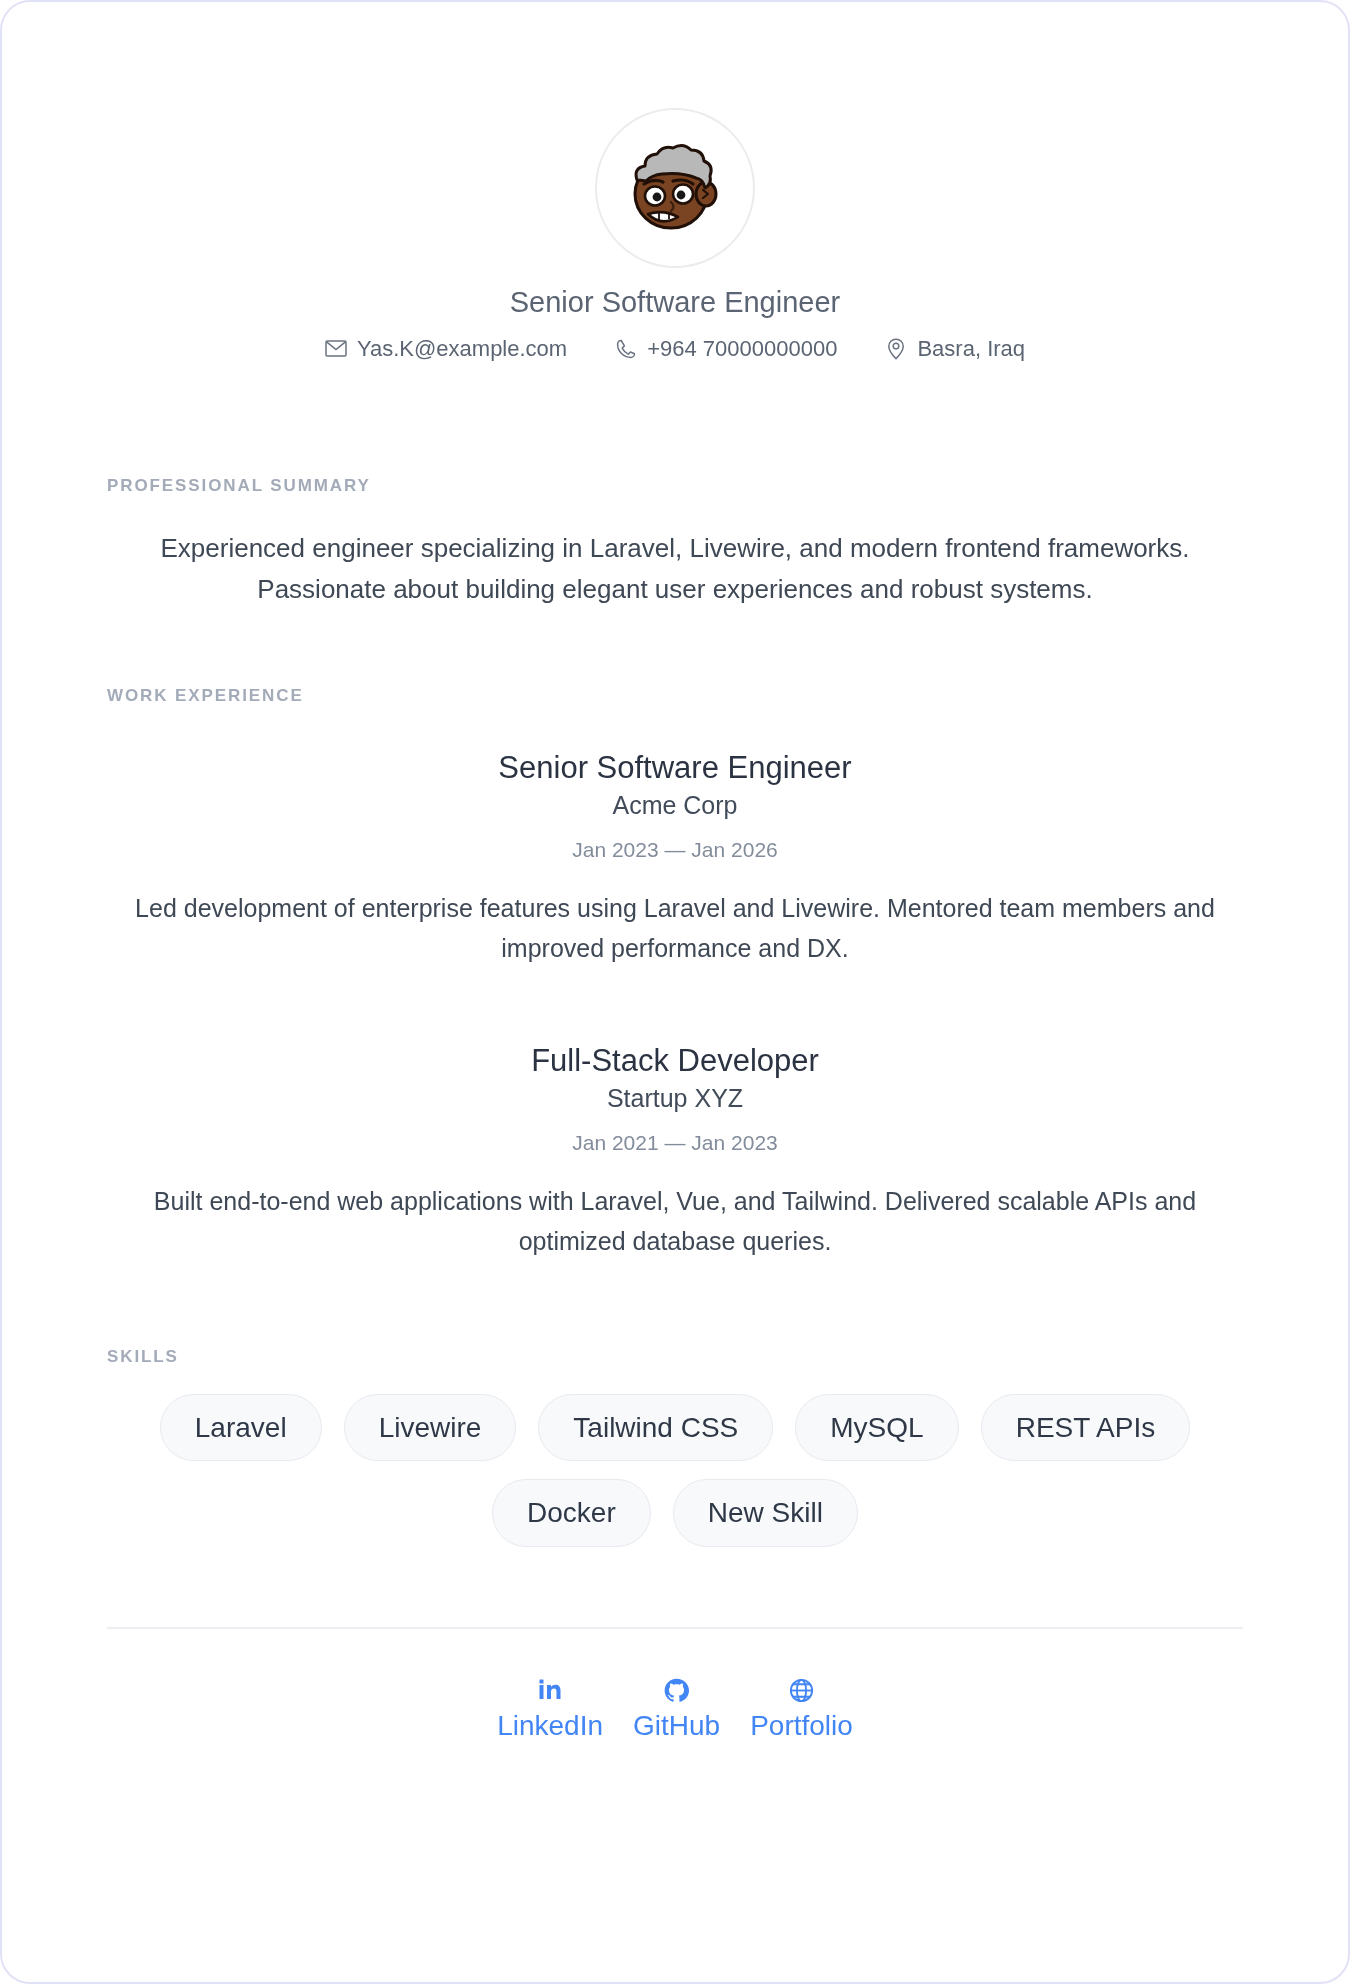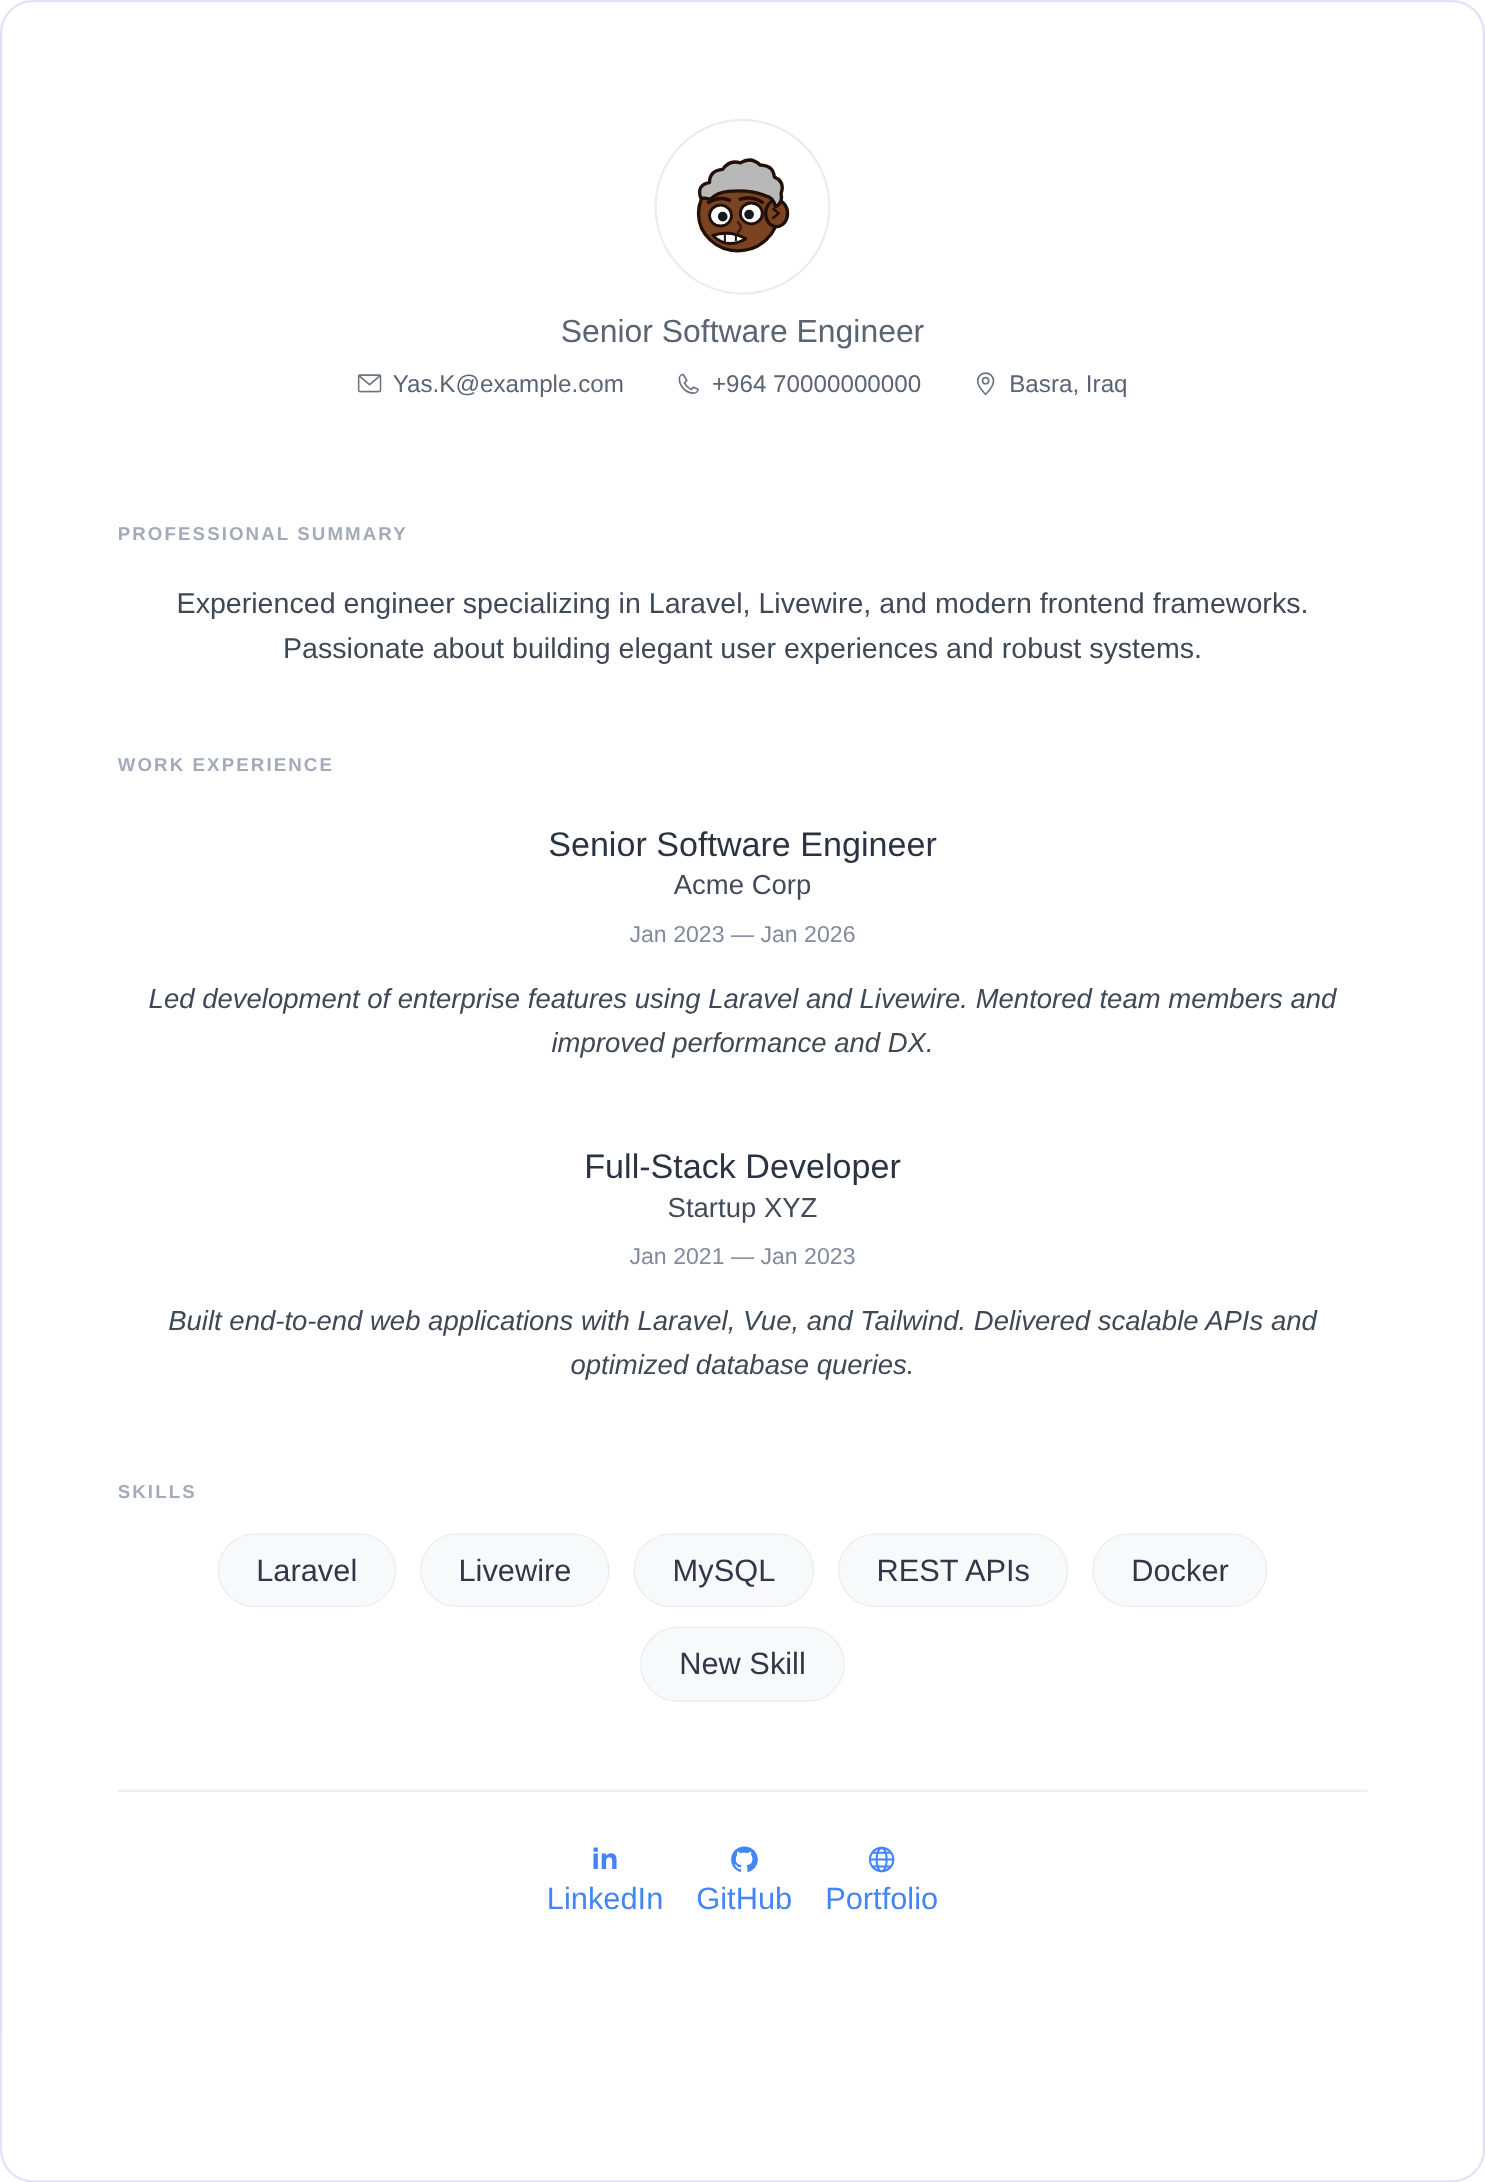--- a/index.html
+++ b/index.html
@@ -140,21 +140,20 @@
     line-height: 1.2;
   }
 
   .job-desc {
     margin-top: 26px;
     font-size: 25px;
     color: #3f4855;
     line-height: 1.6;
     text-align: center;
     padding: 0 4px;
-    font-style: italic;
   }
 
   
   .skills-section { margin-top: 86px; }
 
   .skills-wrap {
     margin-top: 26px;
     display: flex;
     flex-wrap: wrap;
     justify-content: center;
@@ -299,20 +298,21 @@
         <div class="job-dates">Jan 2021 — Jan 2023</div>
         <div class="job-desc">Built end-to-end web applications with Laravel, Vue, and Tailwind. Delivered scalable APIs and optimized database queries.</div>
       </div>
     </div>
 
     <div class="skills-section">
       <div class="section-label">SKILLS</div>
       <div class="skills-wrap">
         <span class="skill-chip">Laravel</span>
         <span class="skill-chip">Livewire</span>
+        <span class="skill-chip">Tailwind CSS</span>
         <span class="skill-chip">MySQL</span>
         <span class="skill-chip">REST APIs</span>
         <span class="skill-chip">Docker</span>
         <span class="skill-chip">New Skill</span>
       </div>
     </div>
 
   </div>
 
   <div class="divider"></div>

